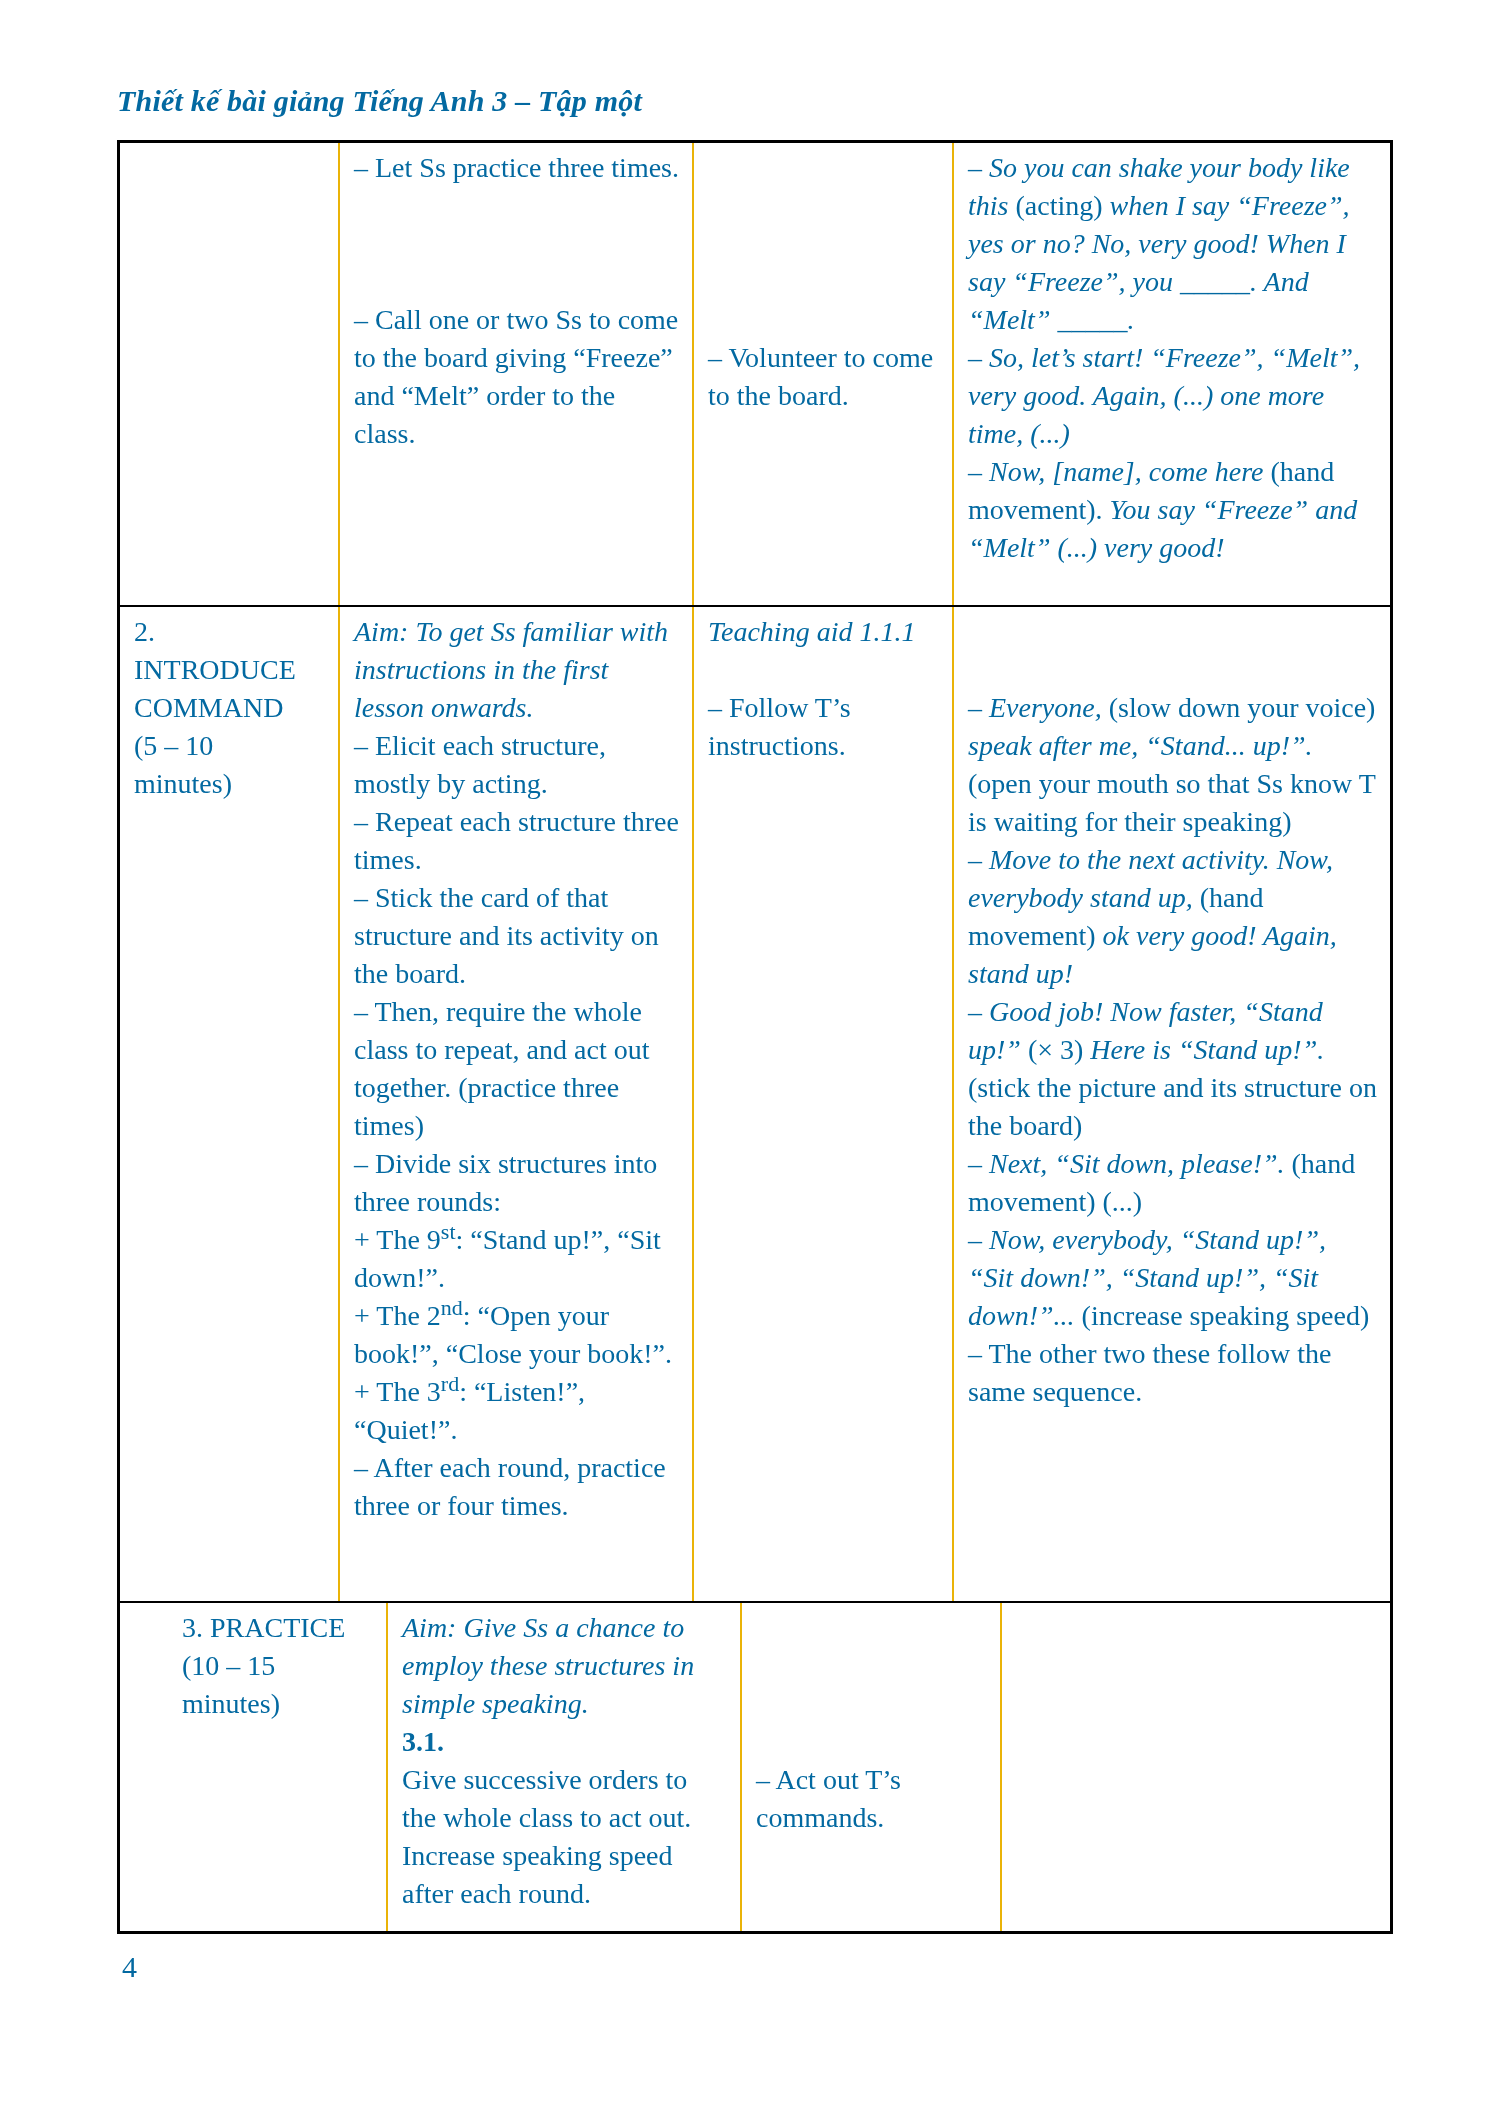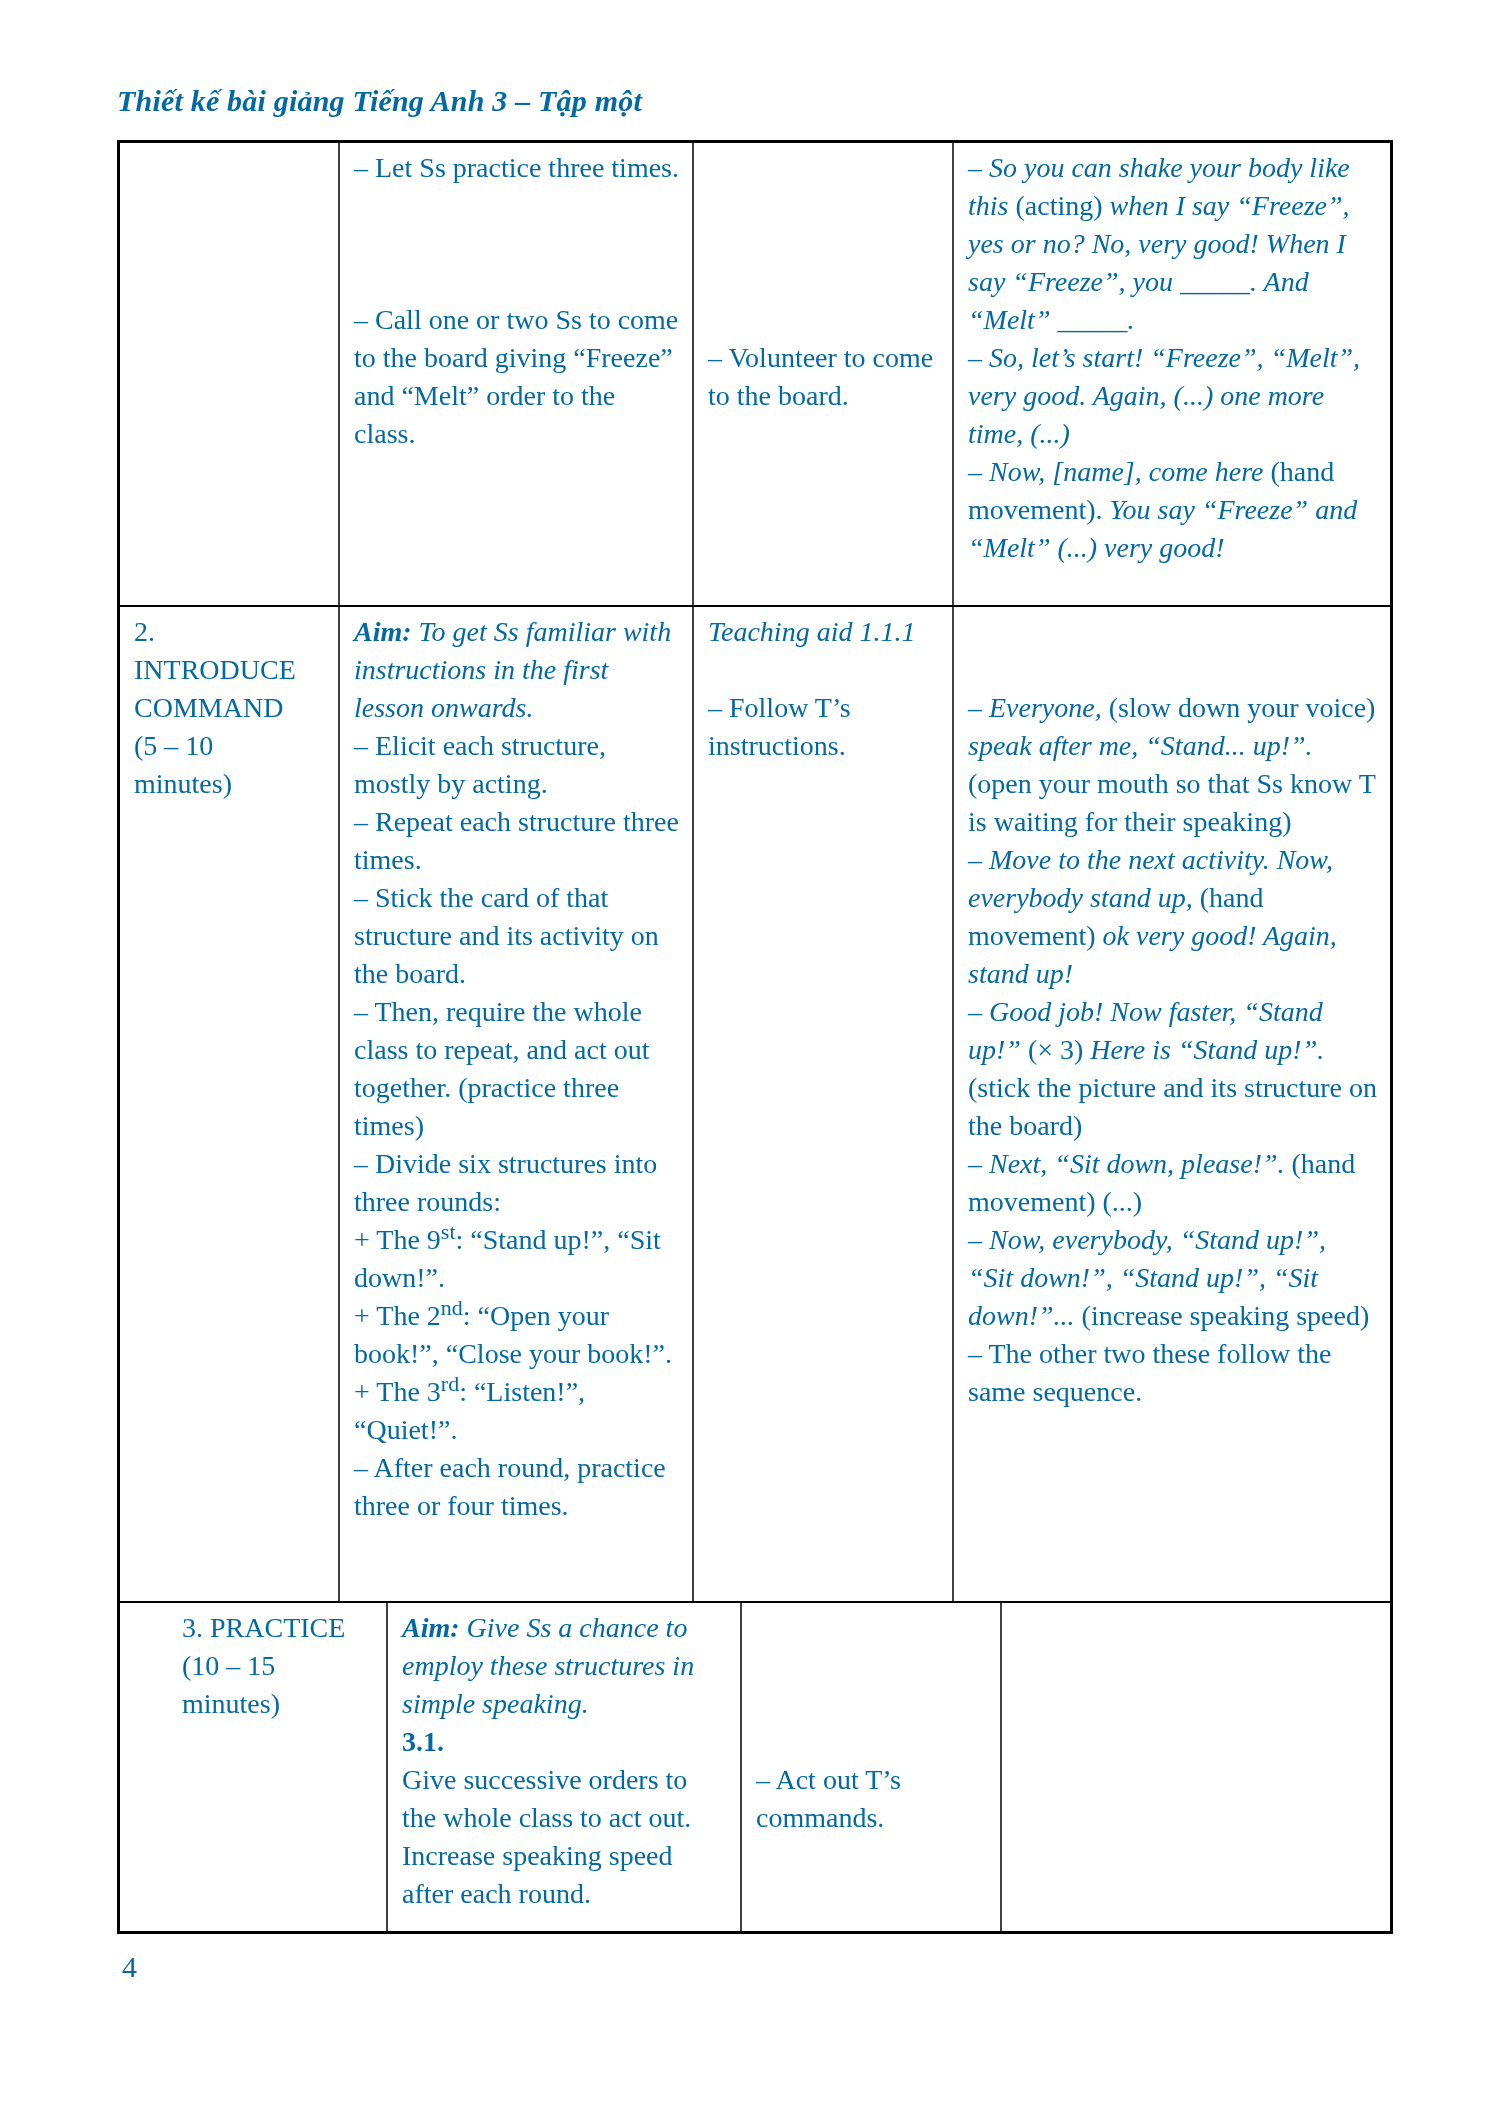--- a/index.html
+++ b/index.html
@@ -19,34 +19,34 @@
     position:absolute;left:117px;top:140px;width:1276px;
     border:3px solid #000;box-sizing:border-box;
     display:flex;flex-direction:column;
   }
   .t-row{display:flex;border-bottom:2px solid #000;box-sizing:border-box;}
   .t-row:last-child{border-bottom:none;}
   .t-row:nth-child(1){min-height:464px;}
   .t-row:nth-child(2){min-height:996px;}
   .t-row:nth-child(3){min-height:328px;padding-left:48px;}
   .t-cell{
-    box-sizing:border-box;border-right:2px solid #404040;
+    box-sizing:border-box;border-right:2px solid #eab308;
     padding:6px 12px 6px 14px;
     font-size:28px;line-height:38px;
   }
   .t-cell:last-child{border-right:none;}
   .col-0{width:220px;flex:0 0 auto;}
   .col-1{width:354px;flex:0 0 auto;}
   .col-2{width:260px;flex:0 0 auto;}
   .col-3{width:442px;flex:1 1 auto;}
   .para{min-height:38px;}
   .seg-r{font-style:normal;font-weight:normal;}
   .seg-i{font-style:italic;}
   .seg-b{font-weight:bold;}
-  .seg-bi{font-weight:bold;font-style:italic;}
+  .seg-bi{font-weight:normal;font-style:italic;}
   .seg-sup{vertical-align:super;font-size:22px;line-height:0;}
   .page-number{
     position:absolute;left:122px;top:1950px;
     font-size:30px;
   }
 </style>
 </head>
 <body>
 
 <div class="page">

